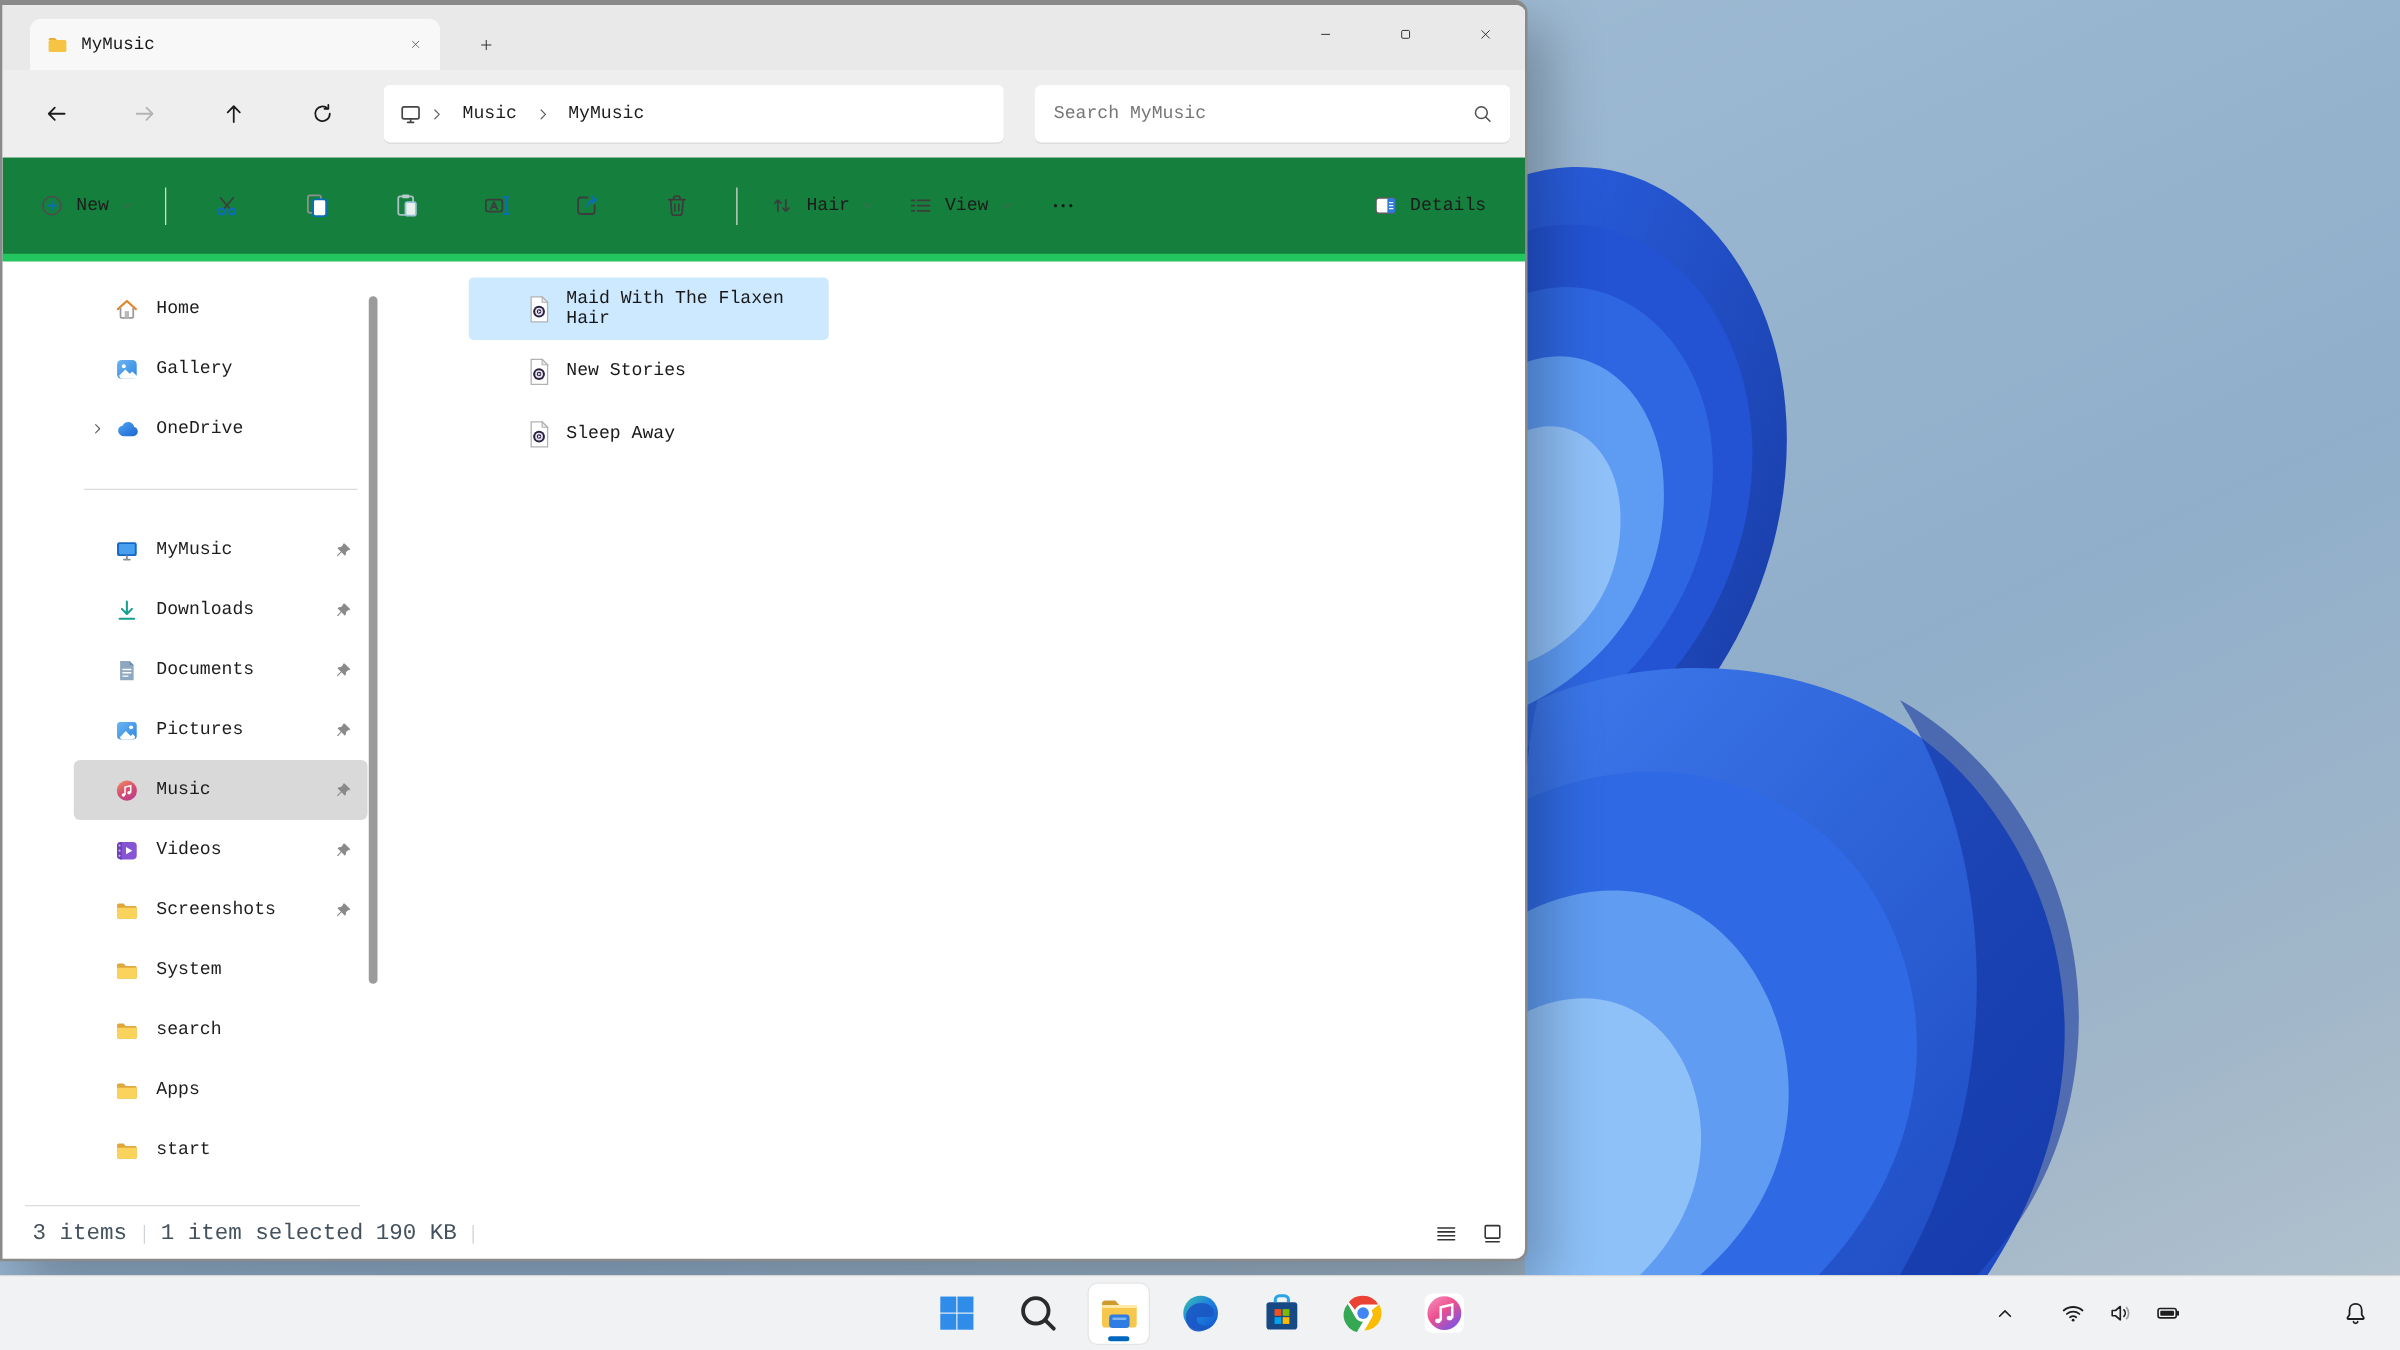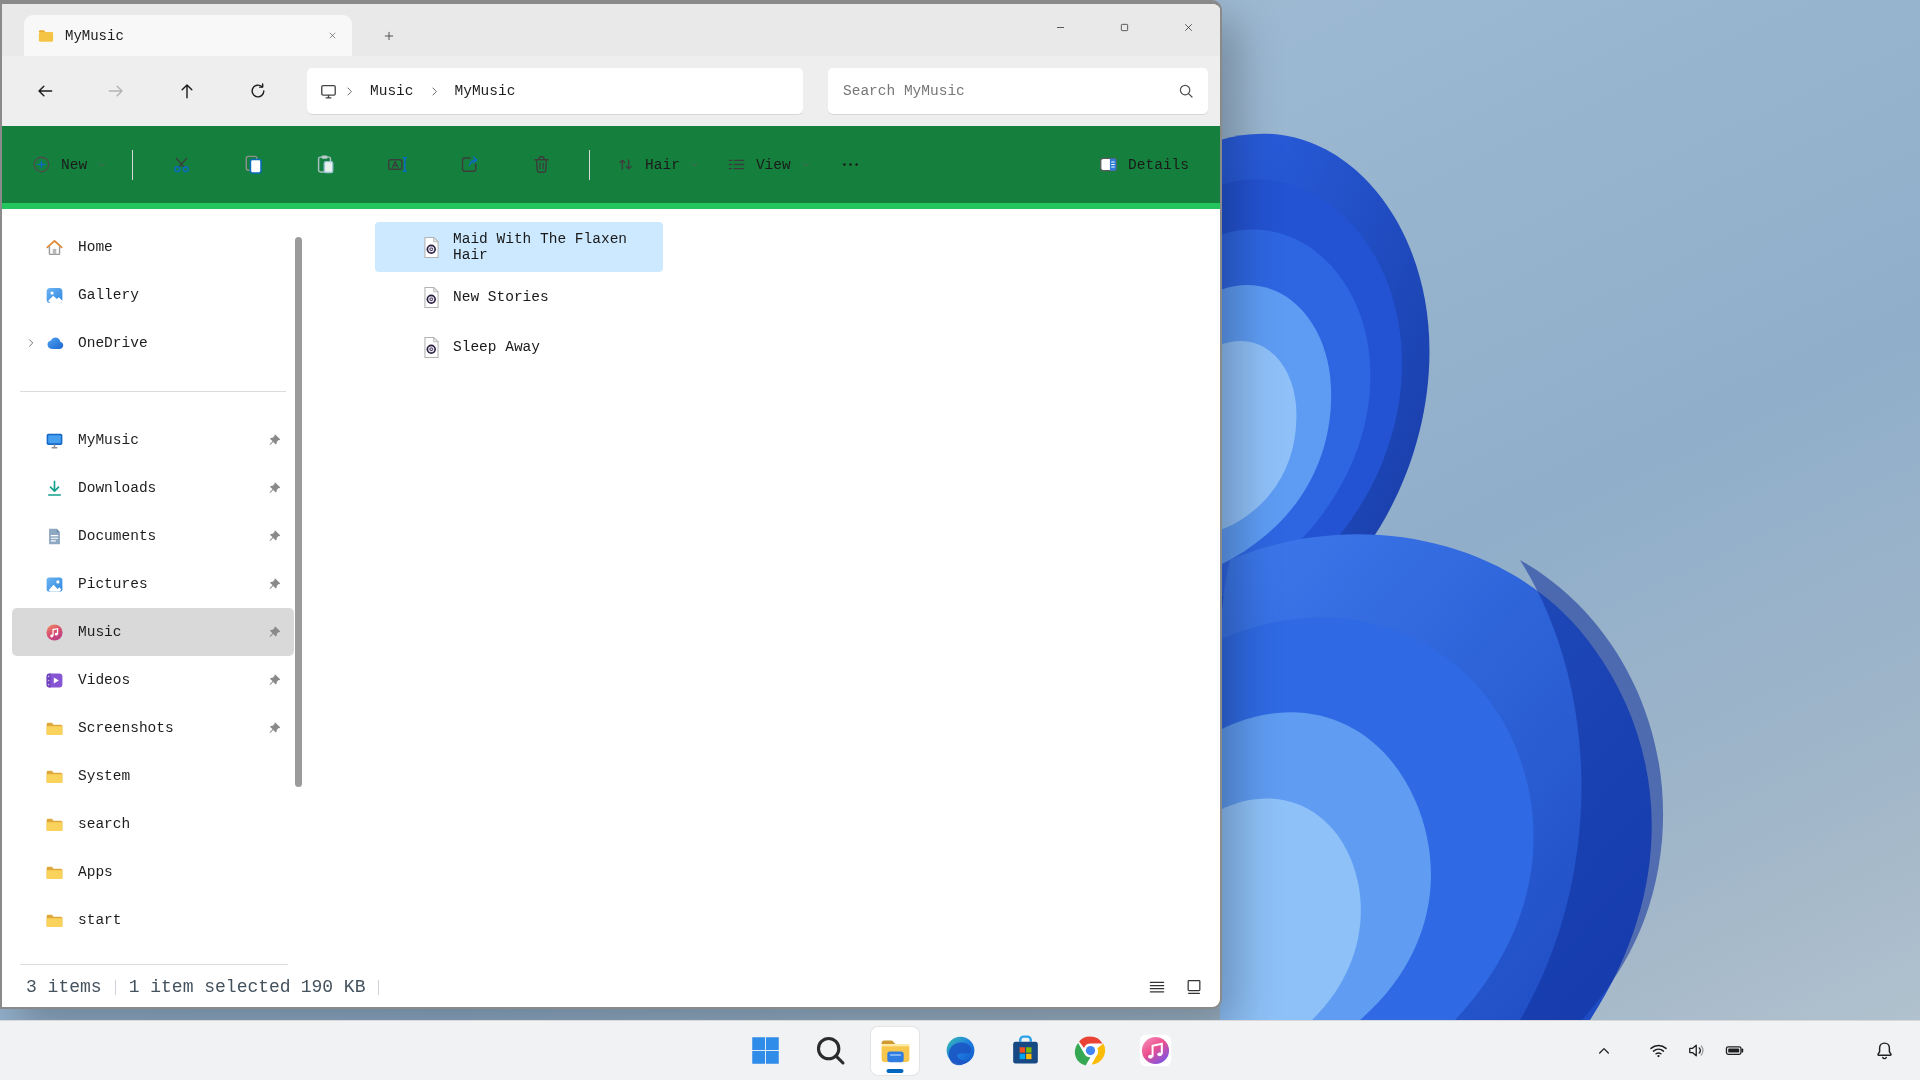--- a/index.html
+++ b/index.html
@@ -46,21 +46,21 @@
     display:flex; align-items:center; padding:0 18px 0 16px; flex:none; }
   .tb-txtbtn { display:flex; align-items:center; gap:9px; height:44px; padding:0 13px; border-radius:5px;
     font-size:14.5px; color:#1b1b1b; }
   .tb-chev { color:#5d5d5d; }
   .tb-sep { width:1px; height:30px; background:#d9d9d9; margin:0 12px; }
   .tb-ico { width:44px; height:44px; margin:0 14px; display:flex; align-items:center; justify-content:center; border-radius:5px; }
   .tb-more { width:42px; height:44px; display:flex; align-items:center; justify-content:center; border-radius:5px; color:#1b1b1b; margin-left:6px;}
   .tb-details { margin-left:auto; }
 
   .wbody { flex:1; display:flex; min-height:0; position:relative; }
-  .sidebar { width:302px; flex:none; padding-top:14px; position:relative; }
+  .sidebar { width:302px; flex:none; padding-top:14px; position:relative;padding-left:47px; }
   .side-item { height:48px; margin:0 10px; border-radius:5px; display:flex; align-items:center;
     padding:0 12px 0 6px; font-size:14.5px; color:#1d1d1d; }
   .side-item.selected { background:#d9d9d9; }
   .expander { width:26px; height:26px; display:flex; align-items:center; justify-content:center; color:#5a5a5a; flex:none; }
   .side-ico { width:21px; height:21px; margin-right:13px; flex:none; }
   .side-label { flex:1; }
   .side-pin { width:15px; height:15px; flex:none; }
   .side-divider { height:1px; background:#dcdcdc; margin:24px 18px; }
   .side-bottom-divider { position:absolute; left:18px; right:16px; bottom:2px; height:1px; background:#dcdcdc; }
   .scroll-thumb { position:absolute; right:2px; top:28px; width:7px; height:550px; background:#9b9b9b; border-radius:4px; }

